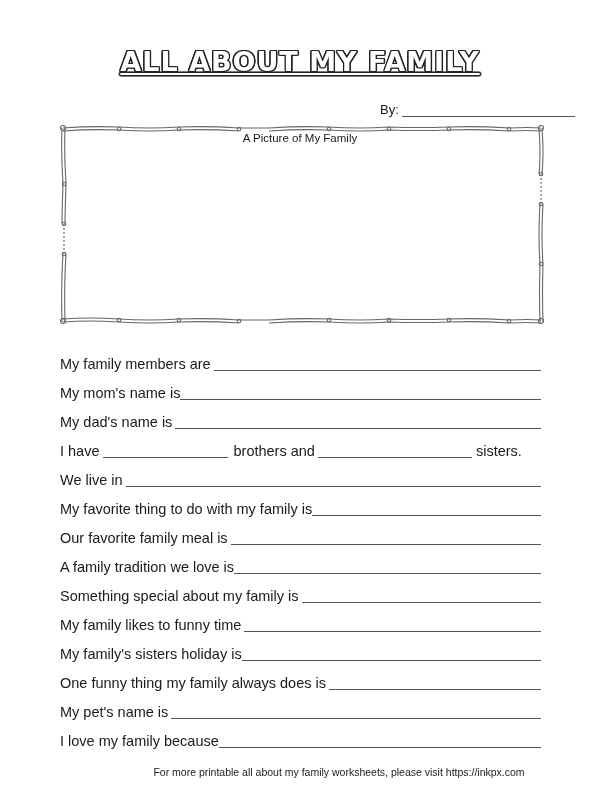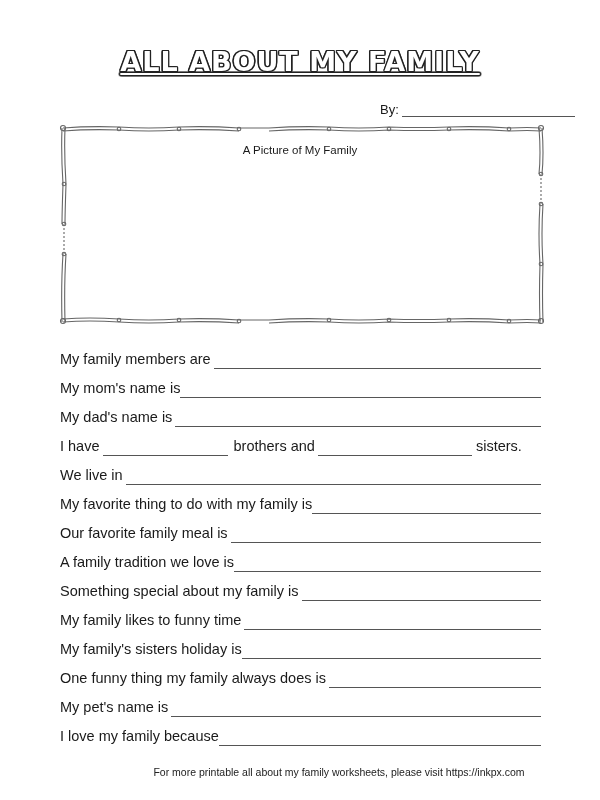--- a/index.html
+++ b/index.html
@@ -10,24 +10,24 @@
            letter-spacing: 1px; color: #222; }
   .title span { color: #fff; -webkit-text-stroke: 0; text-shadow:
       -1.2px -1.2px 0 #222, 1.2px -1.2px 0 #222, -1.2px 1.2px 0 #222, 1.2px 1.2px 0 #222,
       0 -1.4px 0 #222, 0 1.4px 0 #222, -1.4px 0 0 #222, 1.4px 0 0 #222; text-decoration: underline; }
   .by-row { position: absolute; top: 101px; left: 346px; width: 195px; display: flex;
             align-items: flex-end; font-size: 13px; margin-left: 34px; }
   .by-row .lbl { margin-right: 3px; }
   .by-row .line { flex: 1; border-bottom: 1px solid #555; height: 15px; }
   .frame { position: absolute; left: 59px; top: 124px; width: 486px; height: 202px; }
   .frame svg { position: absolute; left: 0; top: 0; }
-  .frame-caption { position: absolute; left: 0; width: 600px; top: 144px; text-align: center;
+  .frame-caption { position: absolute; left: 0; width: 600px; top: 132px; text-align: center;
                    font-size: 11.5px; }
   .rows { position: absolute; left: 60px; top: 346px; width: 481px; }
-  .row { display: flex; align-items: center; height: 29px; font-size: 14.5px; white-space: nowrap; }
+  .row { display: flex; align-items: flex-end; height: 29px; font-size: 14.5px; white-space: nowrap; }
   .row .txt { padding-bottom: 3px; }
   .row .fill { flex: 1; border-bottom: 1px solid #555; height: 20px; margin-bottom: 4px; margin-left: 3px; }
   .row .fill.tight { margin-left: 0; }
   .row .fill.fixed1 { flex: none; width: 125px; margin-right: 6px; }
   .row .fill.fixed2 { flex: none; width: 154px; margin-right: 4px; }
   .footer { position: absolute; left: 0; top: 766px; width: 600px; text-align: center; font-size: 10.5px; color: #222; padding-left: 39px; }
 </style>
 </head>
 <body>
 

